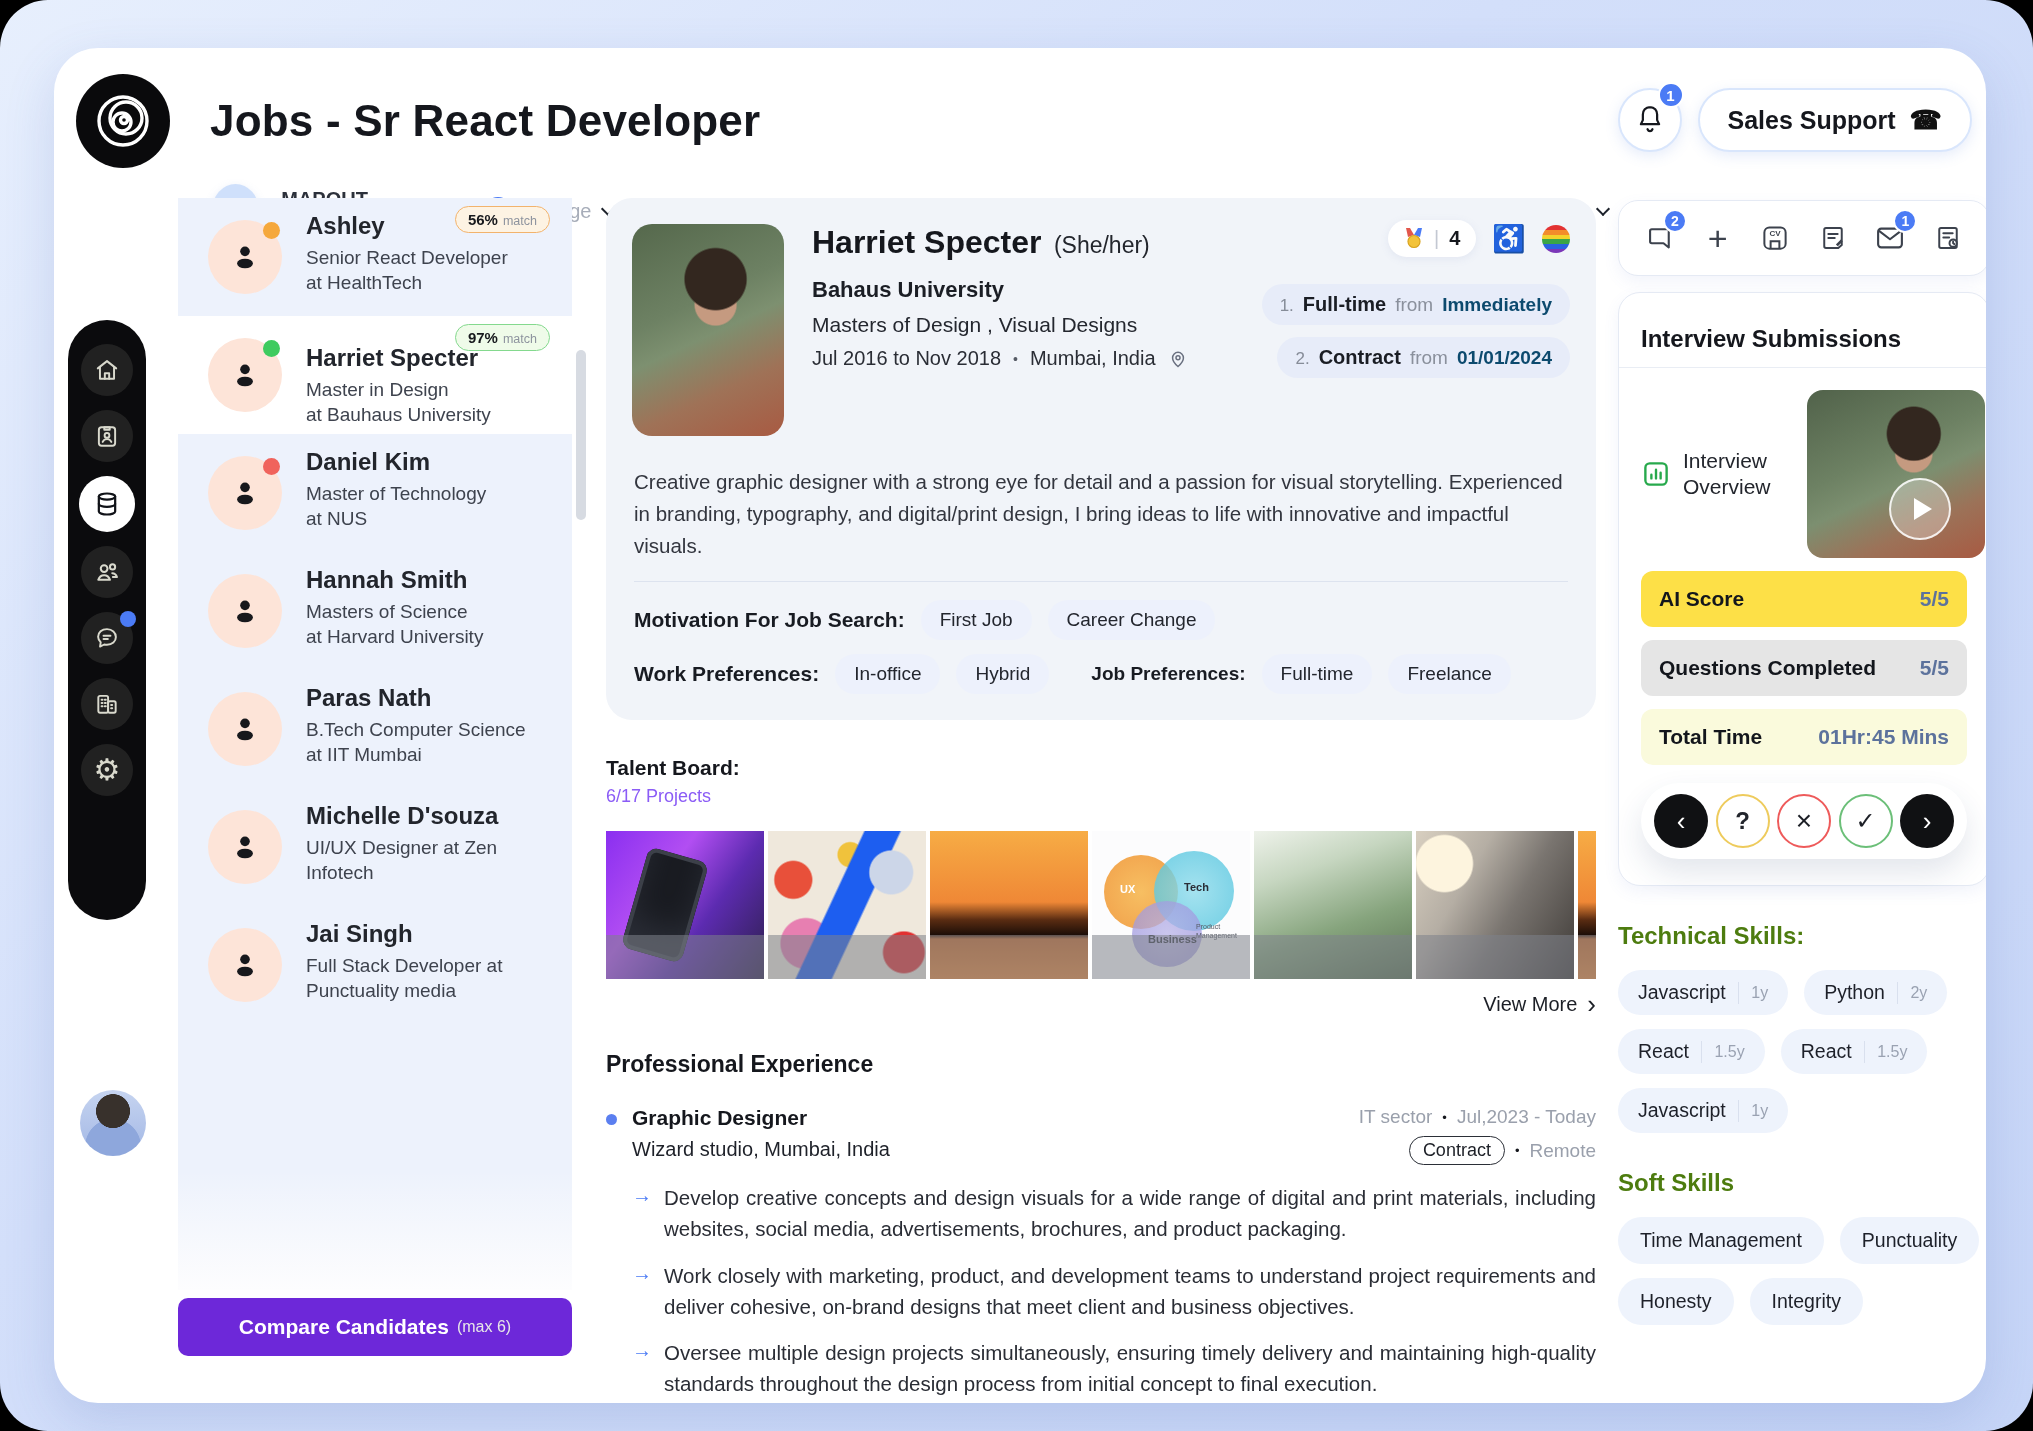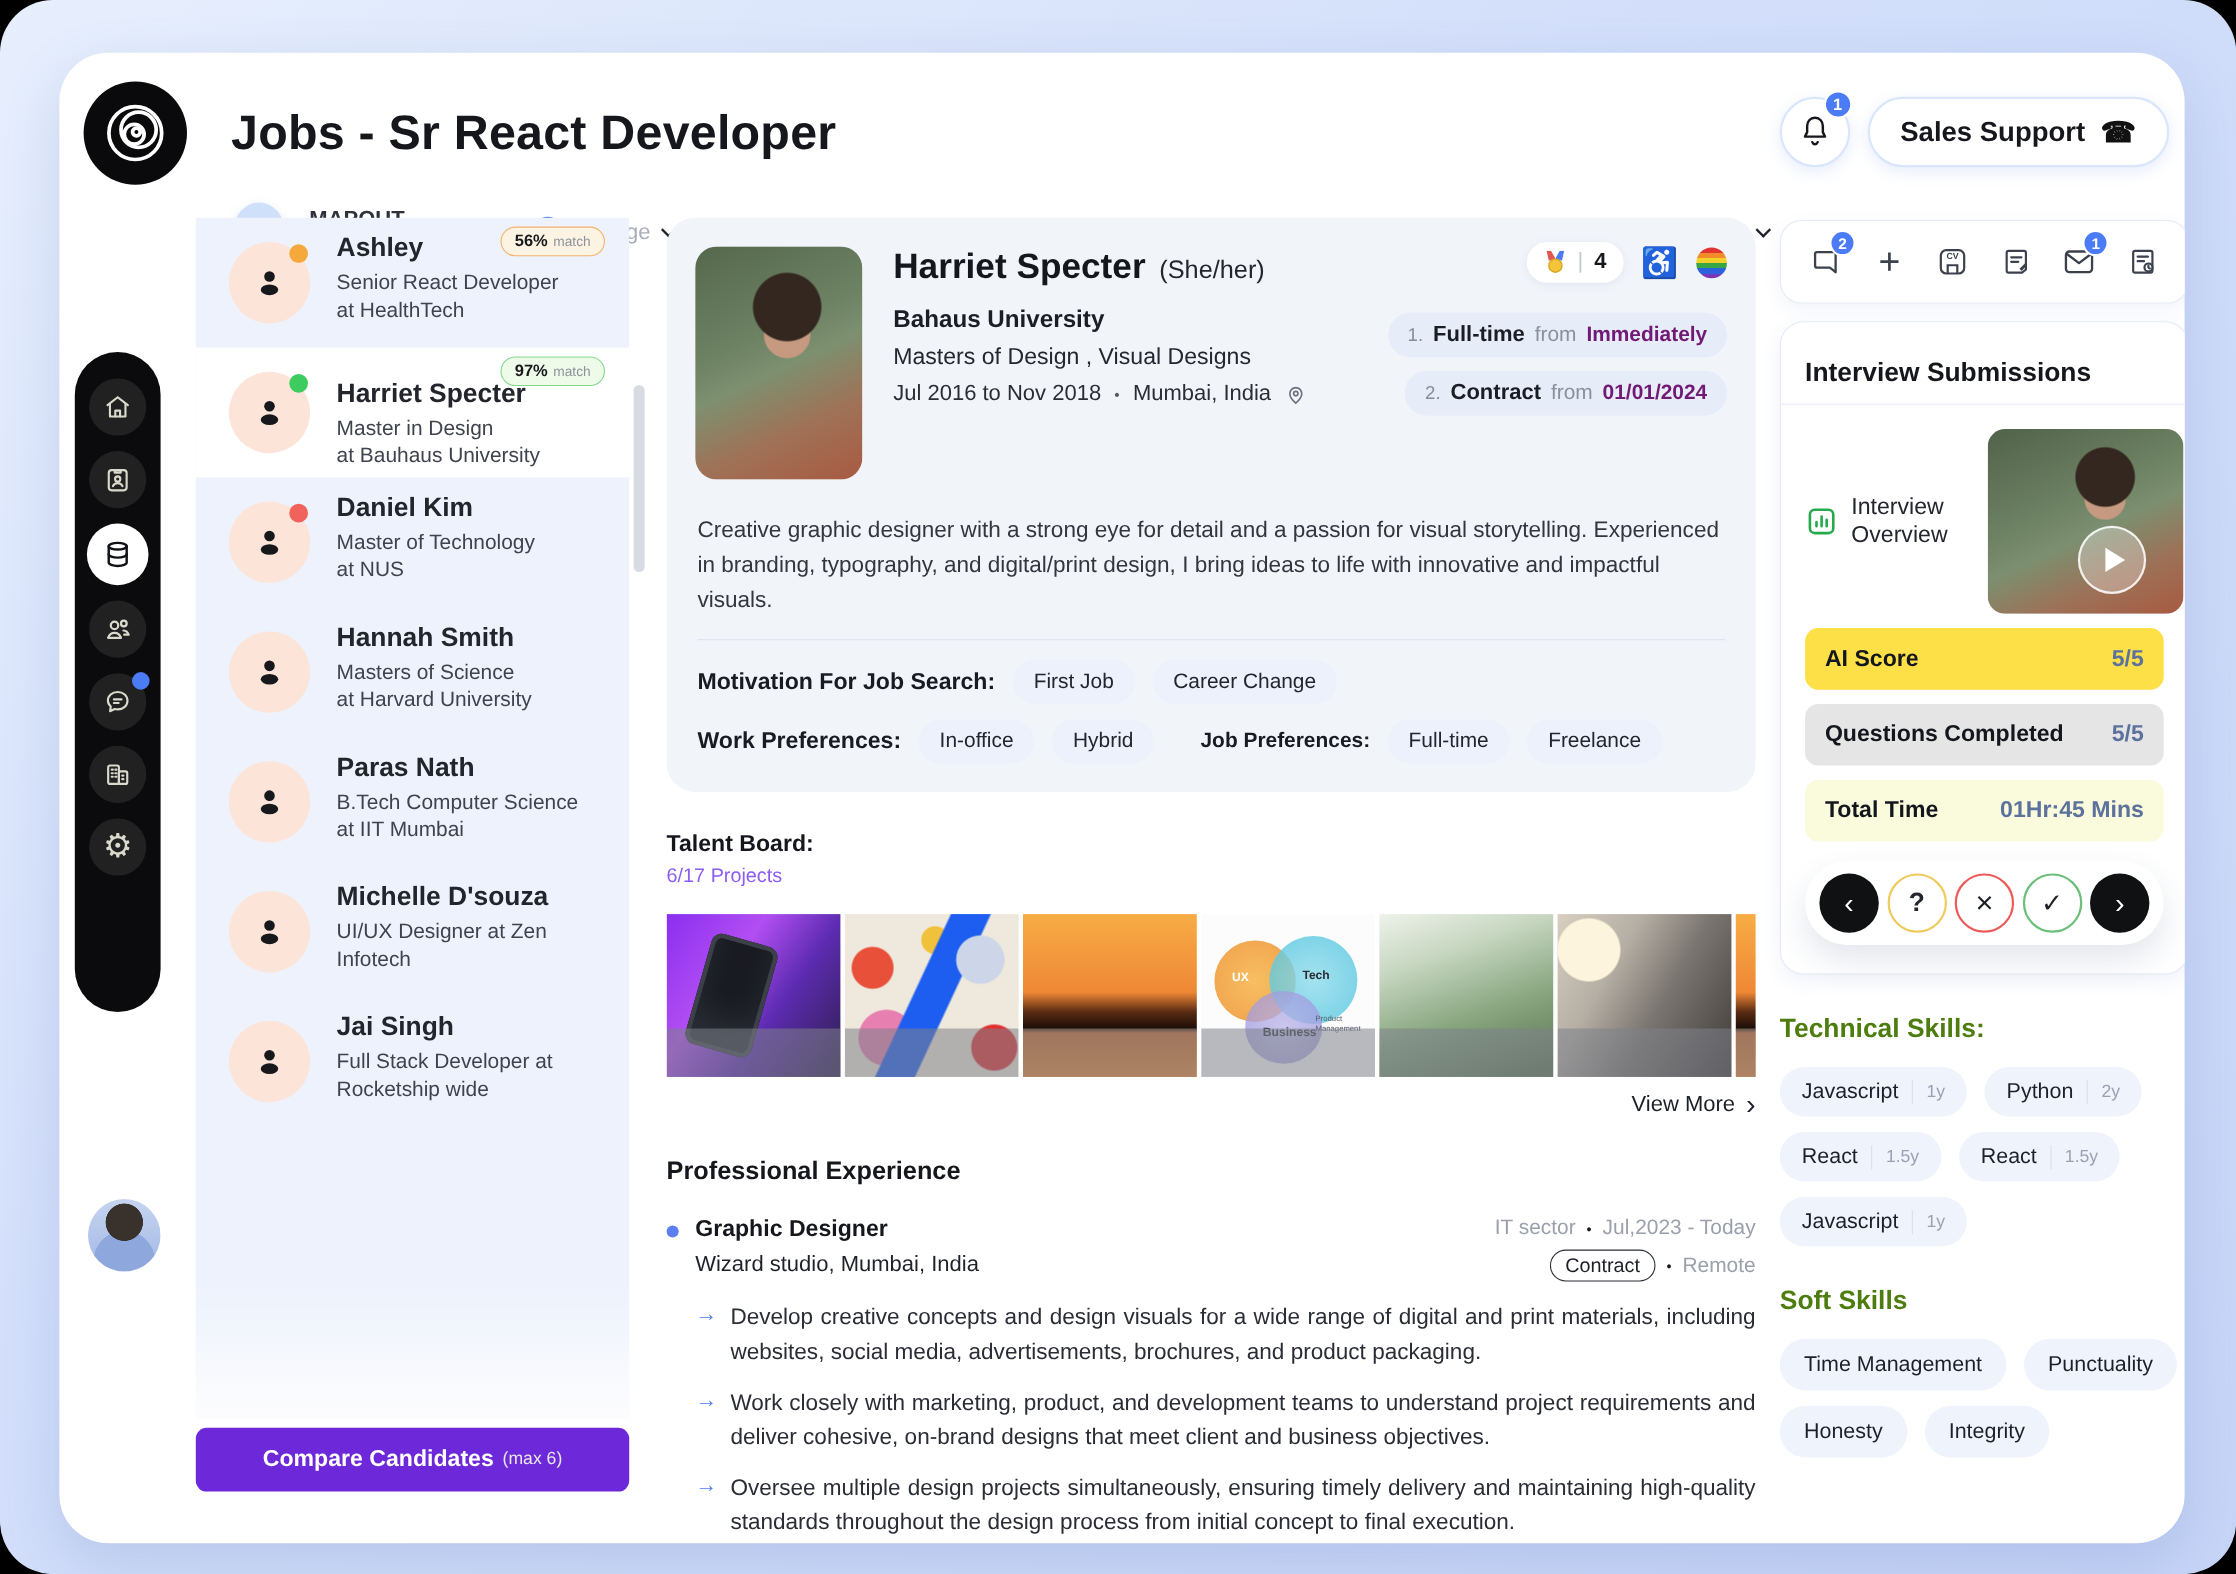--- a/index.html
+++ b/index.html
@@ -93,21 +93,21 @@
                 font-size:20px; font-weight:700; color:#15171d; box-shadow:0 2px 8px rgba(120,140,190,.12); }
   .medal-pill .pipe { color:#c3c8d2; font-weight:400; }
   .wheel-glyph { font-size:27px; color:#1c1f26; }
   .pride { width:28px; height:28px; border-radius:50%;
            background:linear-gradient(180deg,#e33232 0 17%,#f28c2a 17% 34%,#f2d22a 34% 51%,#3aa545 51% 68%,#2a62e0 68% 85%,#7b37b8 85% 100%); }
   .avail-wrap { position:absolute; right:26px; top:86px; display:flex; flex-direction:column; gap:12px; align-items:flex-end; }
   .avail-pill { background:#e7ecf9; border-radius:22px; padding:9px 18px; display:flex; align-items:baseline; gap:9px; font-size:19px; }
   .avail-pill .num { color:#868c98; font-size:17px; }
   .avail-pill .t { font-weight:700; color:#1a1d24; font-size:20px; }
   .avail-pill .f { color:#8a909c; }
-  .avail-pill .v { font-weight:700; color:#701a75; }
+  .avail-pill .v { font-weight:700; color:#0c4a6e; }
   .p-bio { margin-top:26px; font-size:20.5px; color:#33363f; line-height:1.55; }
   .p-div { border-top:1.5px solid #dde3ef; margin:20px 0 18px; }
   .chip-row { display:flex; align-items:center; gap:16px; margin-top:14px; }
   .chip-label { font-size:21px; font-weight:700; color:#181b22; }
   .chip-label.sm { font-size:19px; margin-left:26px; }
   .chip { background:#edf1fc; border-radius:20px; padding:9px 19px; font-size:19px; color:#23262e; }
 
   
   .tb-head { margin-top:36px; }
   .tb-title { font-size:21px; font-weight:700; color:#15171d; }
@@ -438,21 +438,21 @@
     <div class="cand-row">
       <div class="cand-avatar">
         <svg width="34" height="34" viewBox="0 0 24 24" fill="#17181c">
               <circle cx="12" cy="8" r="3.4"></circle>
               <ellipse cx="12" cy="16.6" rx="5.6" ry="3.4"></ellipse>
             </svg>
       </div>
       <div class="cand-name">Jai Singh</div>
       <div class="cand-sub">
         <div>Full Stack Developer at</div>
-        <div>Rocketship wide</div>
+        <div>Punctuality media</div>
       </div>
     </div>
   </div>
   <div class="list-scrollbar"></div>
   <div class="compare-btn">
     <span class="main">Compare Candidates</span>
     <span class="note">(max 6)</span>
   </div>
 
   <div class="main-col">

